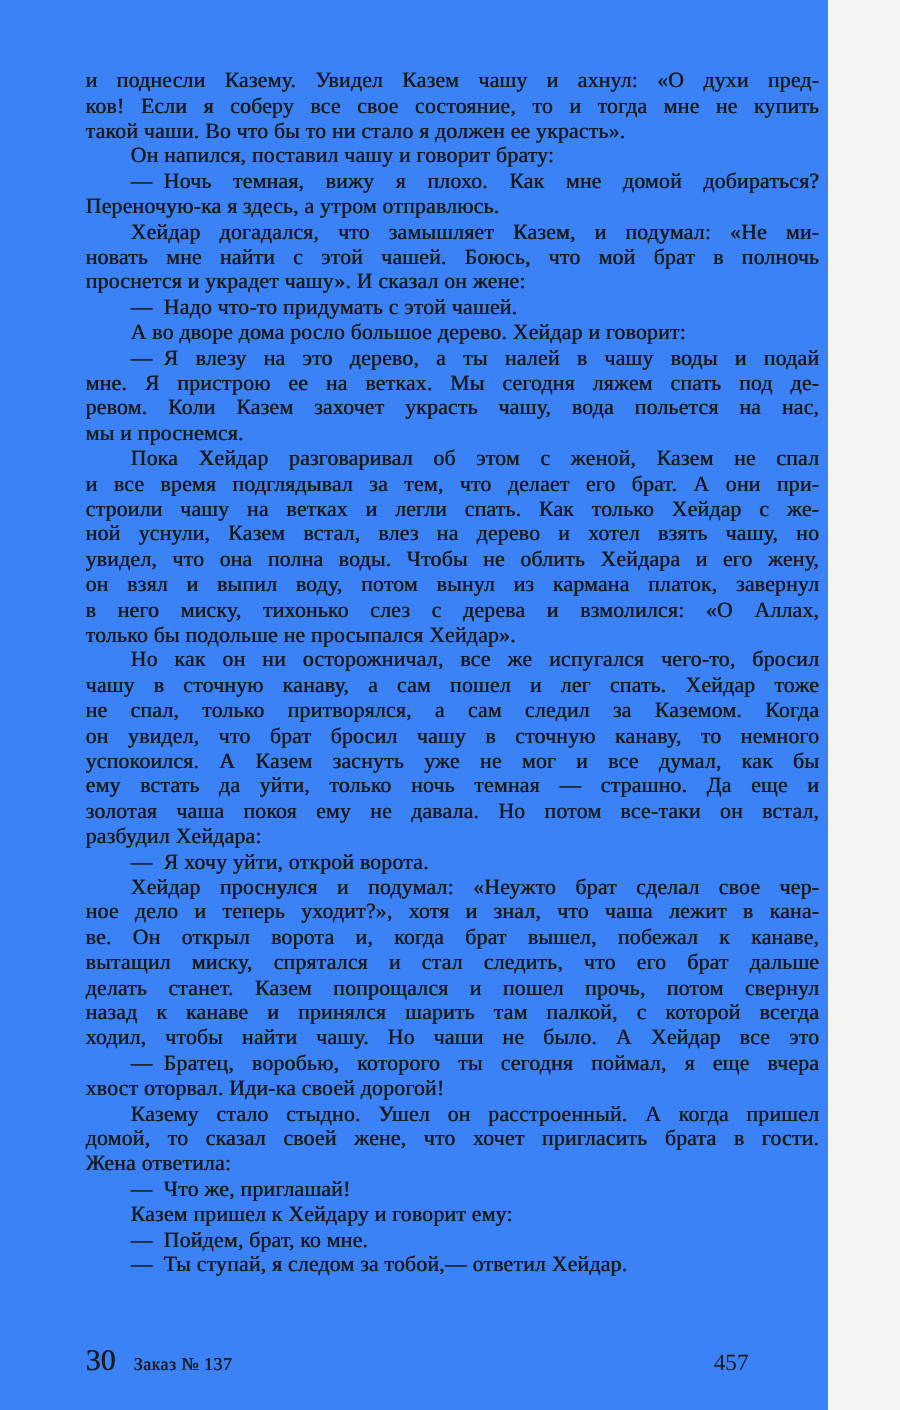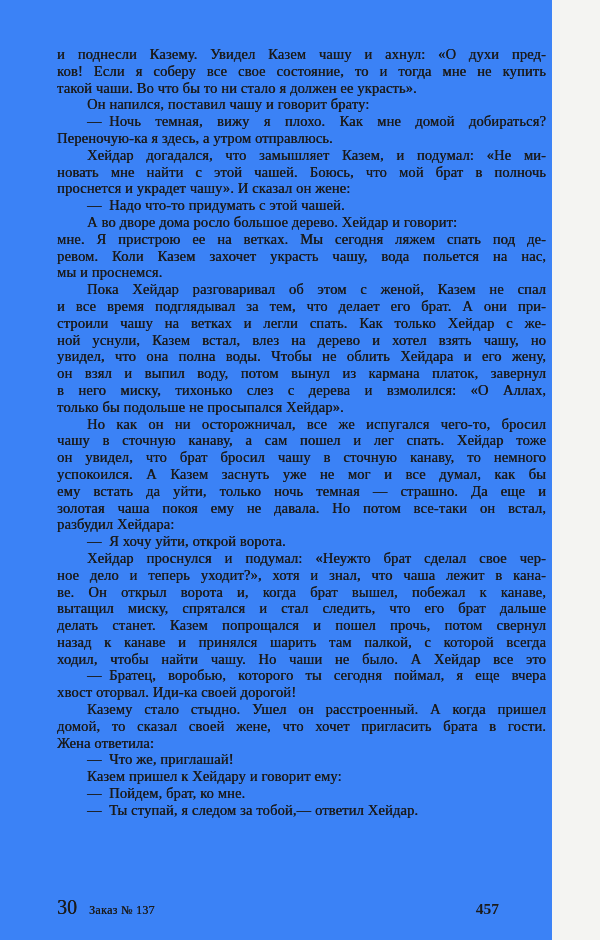--- a/index.html
+++ b/index.html
@@ -45,21 +45,21 @@
     margin-top: 20px;
   }
   .order-label {
     font-size: 12px;
     margin-left: 12px;
     letter-spacing: 0.3px;
     text-shadow: 0.3px 0 0 currentColor;
   }
   .pageno {
     font-size: 15.5px;
-    font-weight: 700;
+    font-weight: 400;
   }
 </style>
 </head>
 <body>
 
 <div class="page">
   <main class="text-block">
       <div class="para">
         <div class="line">и поднесли Казему. Увидел Казем чашу и ахнул: «О духи пред-</div>
         <div class="line">ков! Если я соберу все свое состояние, то и тогда мне не купить</div>
@@ -77,37 +77,39 @@
         <div class="line">новать мне найти с этой чашей. Боюсь, что мой брат в полночь</div>
         <div class="line last">проснется и украдет чашу». И сказал он жене:</div>
       </div>
       <div class="para">
         <div class="line indent last">— Надо что-то придумать с этой чашей.</div>
       </div>
       <div class="para">
         <div class="line indent last">А во дворе дома росло большое дерево. Хейдар и говорит:</div>
       </div>
       <div class="para">
+        <div class="line indent">— Я влезу на это дерево, а ты налей в чашу воды и подай</div>
         <div class="line">мне. Я пристрою ее на ветках. Мы сегодня ляжем спать под де-</div>
         <div class="line">ревом. Коли Казем захочет украсть чашу, вода польется на нас,</div>
         <div class="line last">мы и проснемся.</div>
       </div>
       <div class="para">
         <div class="line indent">Пока Хейдар разговаривал об этом с женой, Казем не спал</div>
         <div class="line">и все время подглядывал за тем, что делает его брат. А они при-</div>
         <div class="line">строили чашу на ветках и легли спать. Как только Хейдар с же-</div>
         <div class="line">ной уснули, Казем встал, влез на дерево и хотел взять чашу, но</div>
         <div class="line">увидел, что она полна воды. Чтобы не облить Хейдара и его жену,</div>
         <div class="line">он взял и выпил воду, потом вынул из кармана платок, завернул</div>
         <div class="line">в него миску, тихонько слез с дерева и взмолился: «О Аллах,</div>
         <div class="line last">только бы подольше не просыпался Хейдар».</div>
       </div>
       <div class="para">
         <div class="line indent">Но как он ни осторожничал, все же испугался чего-то, бросил</div>
         <div class="line">чашу в сточную канаву, а сам пошел и лег спать. Хейдар тоже</div>
+        <div class="line">не спал, только притворялся, а сам следил за Каземом. Когда</div>
         <div class="line">он увидел, что брат бросил чашу в сточную канаву, то немного</div>
         <div class="line">успокоился. А Казем заснуть уже не мог и все думал, как бы</div>
         <div class="line">ему встать да уйти, только ночь темная — страшно. Да еще и</div>
         <div class="line">золотая чаша покоя ему не давала. Но потом все-таки он встал,</div>
         <div class="line last">разбудил Хейдара:</div>
       </div>
       <div class="para">
         <div class="line indent last">— Я хочу уйти, открой ворота.</div>
       </div>
       <div class="para">

